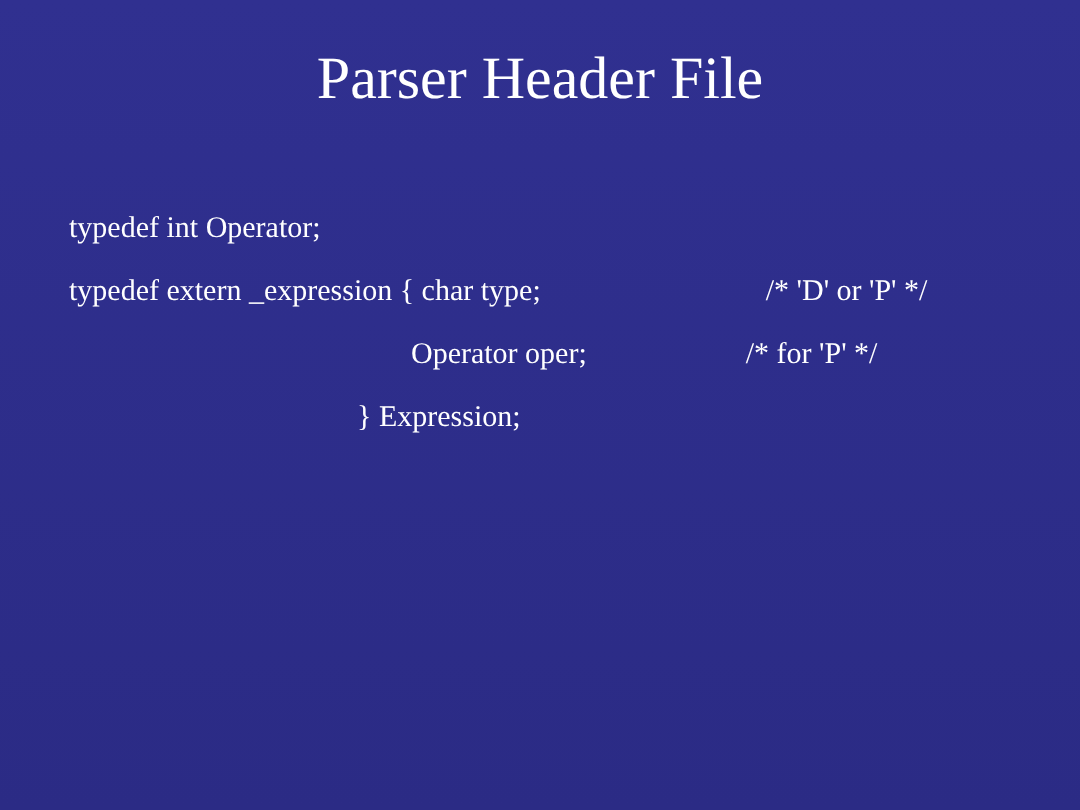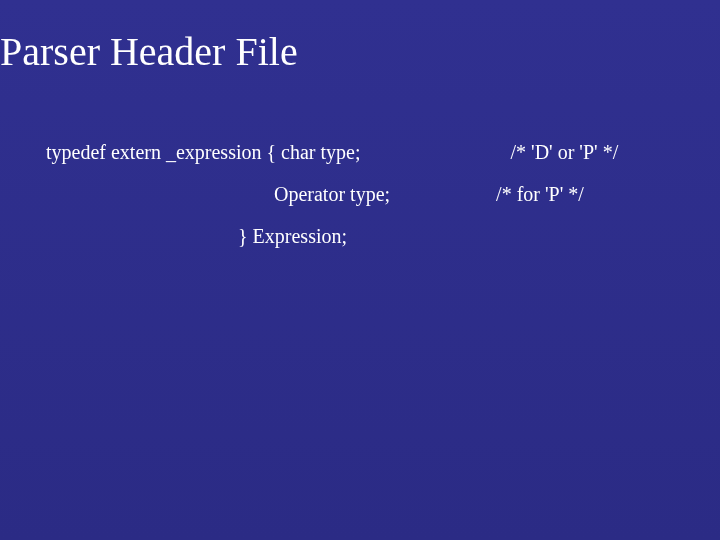--- a/index.html
+++ b/index.html
@@ -13,20 +13,21 @@
   .slide {
     width: 720px;
     height: 540px;
     position: relative;
   }
   .title {
     position: absolute;
     top: 28px;
     left: 0;
     width: 100%;
+    text-align: center;
     font-size: 40px;
     font-weight: 400;
     color: #fff;
   }
   .body {
     position: absolute;
     top: 142px;
     left: 46px;
     right: 30px;
     font-size: 20px;
@@ -46,31 +47,34 @@
   .gap3 { display: inline-block; width: 96px; }
 </style>
 </head>
 <body>
 
 <div class="slide">
   <h1 class="title">Parser Header File</h1>
 
   <div class="body">
 
+    <div class="line">
+      <span>typedef int Operator;</span>
+    </div>
 
     <div class="line">
       <span>typedef extern _expression {   char type;</span>
       <span class="gap1"></span>
       <span class="comment">/* 'D' or 'P' */</span>
     </div>
 
 
 
     <div class="line indent1b">
-      <span>Operator type;</span>
+      <span>Operator oper;</span>
       <span class="gap3"></span>
       <span class="comment">/* for 'P' */</span>
     </div>
 
     <div class="line indent-close">
       <span>} Expression;</span>
     </div>
 
 
 

